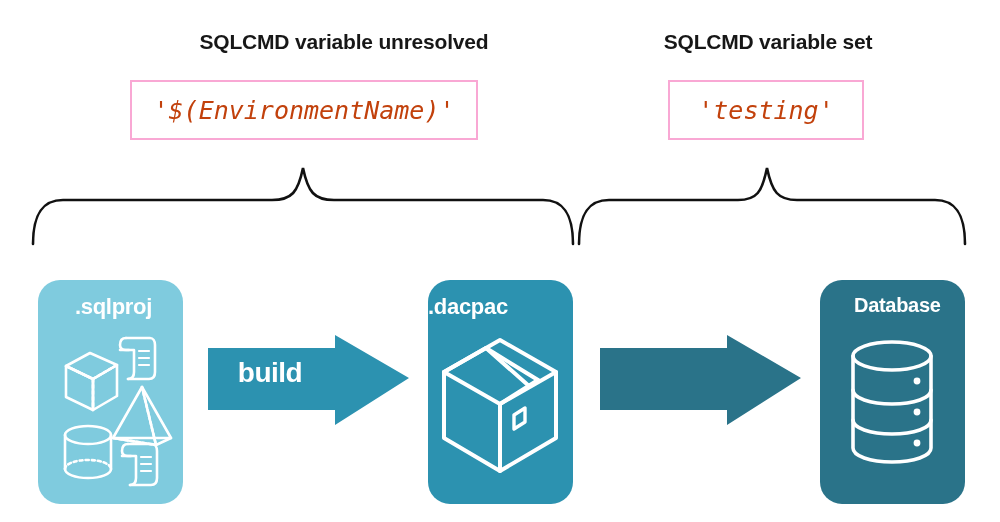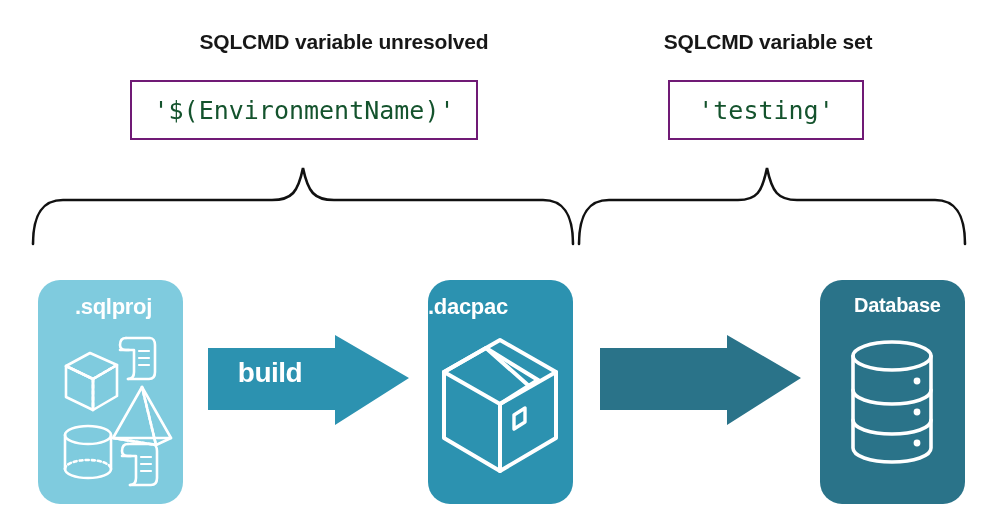--- a/index.html
+++ b/index.html
@@ -35,29 +35,30 @@
     text-align: center;
   }
   #heading-left  { left: 1px;   top: 30px; width: 608px; margin-left: 39px; }
   #heading-right { left: 608px; top: 30px; width: 320px; }
 
   
   .code-box {
     position: absolute;
     box-sizing: border-box;
     background: #ffffff;
-    border: 2px solid #701a75;
+    border: 2px solid #f9a8d4;
     display: flex;
     align-items: center;
     justify-content: center;
     font-family: "DejaVu Sans Mono", monospace;
     font-size: 25px;
-    color: #14532d;
+    color: #c2410c;
     letter-spacing: 0px;
     white-space: nowrap;
+    font-style: italic;
   }
   #code-box-left  { left: 130px; top: 80px; width: 348px; height: 60px; }
   #code-box-right { left: 668px; top: 80px; width: 196px; height: 60px; }
 
   
   #braces {
     position: absolute;
     left: 0;
     top: 140px;
     width: 1000px;

